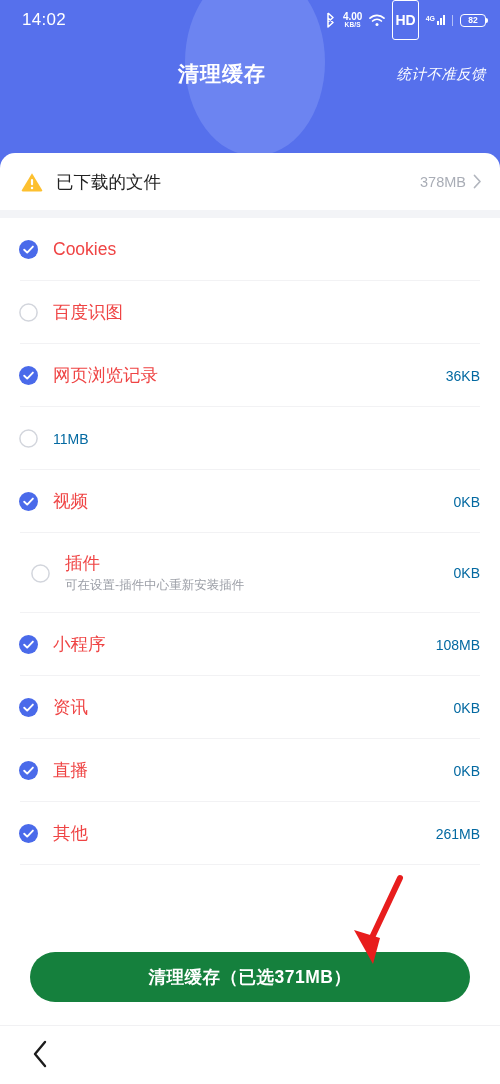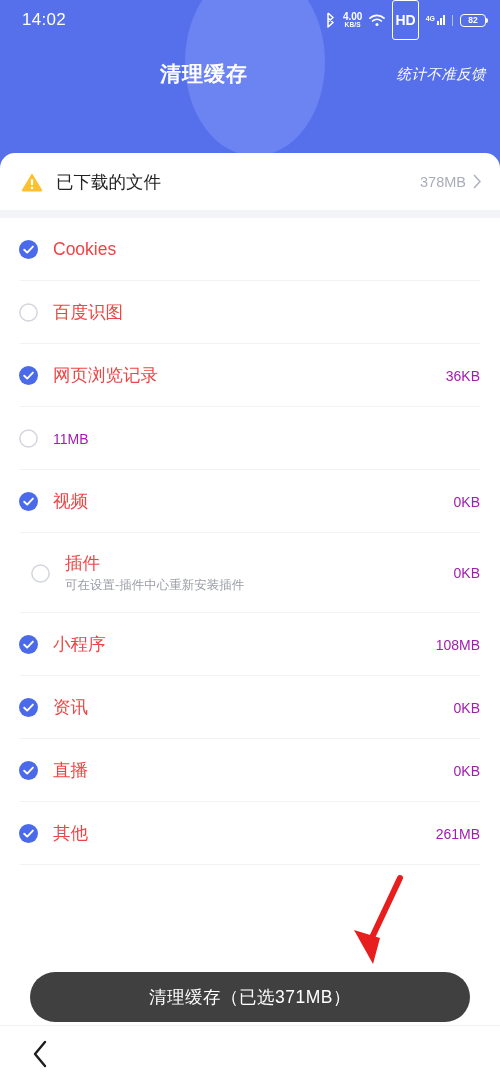--- a/index.html
+++ b/index.html
@@ -58,21 +58,21 @@
   .header {
     position: absolute; top: 40px; left: 0; width: 500px; height: 113px;
   }
   .header-arc {
     position: absolute; left: 185px; top: -72px;
     width: 140px; height: 188px;
     background: #6c84f1;
     border-radius: 50%;
   }
   .header-title {
-    position: absolute; left: 0; top: 20px; width: 408px;
+    position: absolute; left: 0; top: 20px; width: 444px;
     text-align: center; color: #ffffff;
     font-size: 21px; font-weight: bold; letter-spacing: 1px;
   }
   .header-action {
     position: absolute; right: 14px; top: 25px;
     color: #ffffff; font-size: 14.5px; letter-spacing: .4px; font-style: italic;
   }
 
   
   .card {
@@ -102,36 +102,35 @@
   }
   .row.tall { height: 80px; padding-left: 31px; }
   .row:after {
     content: ""; position: absolute; left: 20px; right: 20px; bottom: 0;
     height: 1px; background: #f2f2f4;
   }
   .cbox { width: 19px; height: 19px; flex: 0 0 19px; margin-right: 15px; }
   .rtexts { flex: 1 1 auto; display: flex; flex-direction: column; justify-content: center; }
   .rtitle { font-size: 17.5px; color: #ef4444; line-height: 1.25; }
   .rsub { font-size: 12.5px; color: #9b9ea6; margin-top: 4px; line-height: 1.2; }
-  .rsize { font-size: 14px; color: #a21caf; flex: 0 0 auto; }
+  .rsize { font-size: 14px; color: #0369a1; flex: 0 0 auto; }
 
   
   .cta-wrap {
     position: absolute; left: 0; top: 940px; width: 500px; height: 85px;
     background: #ffffff;
   }
   .cta {
     position: absolute; left: 30px; top: 12px;
     width: 440px; height: 50px;
-    background: #404040; border-radius: 25px; border: none;
-    color: #ffffff; font-size: 17.5px; font-weight: normal;
+    background: #15803d; border-radius: 25px; border: none;
+    color: #ffffff; font-size: 17.5px; font-weight: bold;
     letter-spacing: .5px;
     font-family: "Liberation Sans", "DejaVu Sans", sans-serif;
     cursor: pointer;
-    margin-top: 20px;
   }
 
   
   .navbar {
     position: absolute; left: 0; top: 1025px; width: 500px; height: 59px;
     background: #ffffff; border-top: 1px solid #f1f1f3;
   }
   .nav-back {
     position: absolute; left: 26px; top: 12px; width: 28px; height: 32px;
     display: flex; align-items: center; justify-content: center;

